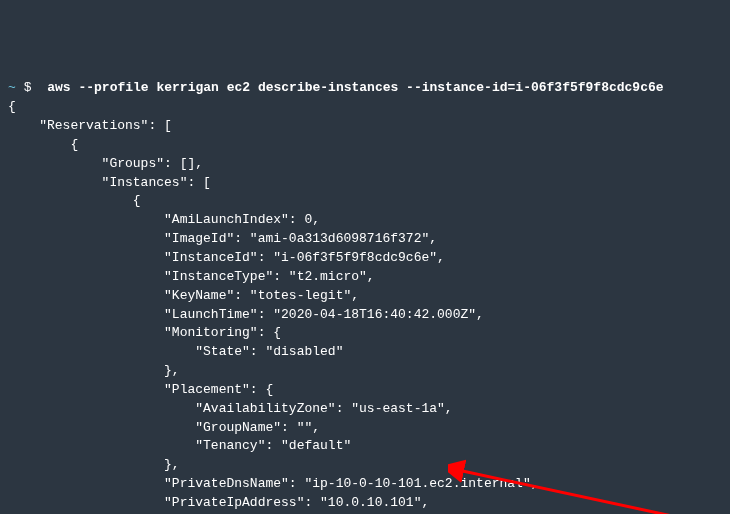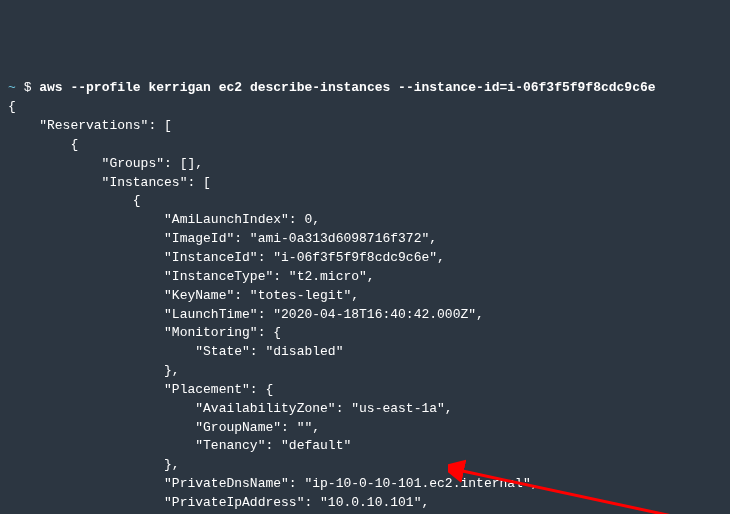--- a/index.html
+++ b/index.html
@@ -22,20 +22,21 @@
     }
     .prompt-tilde {
       color: #6fc6e0;
     }
     .prompt-dollar {
       color: #ffffff;
     }
     .command {
       color: #ffffff;
       font-weight: bold;
+      margin-left: 8px;
     }
     .output {
       color: #ffffff;
     }
     .arrow-container {
       position: absolute;
       pointer-events: none;
     }
     .arrow1 {
       top: 458px;

